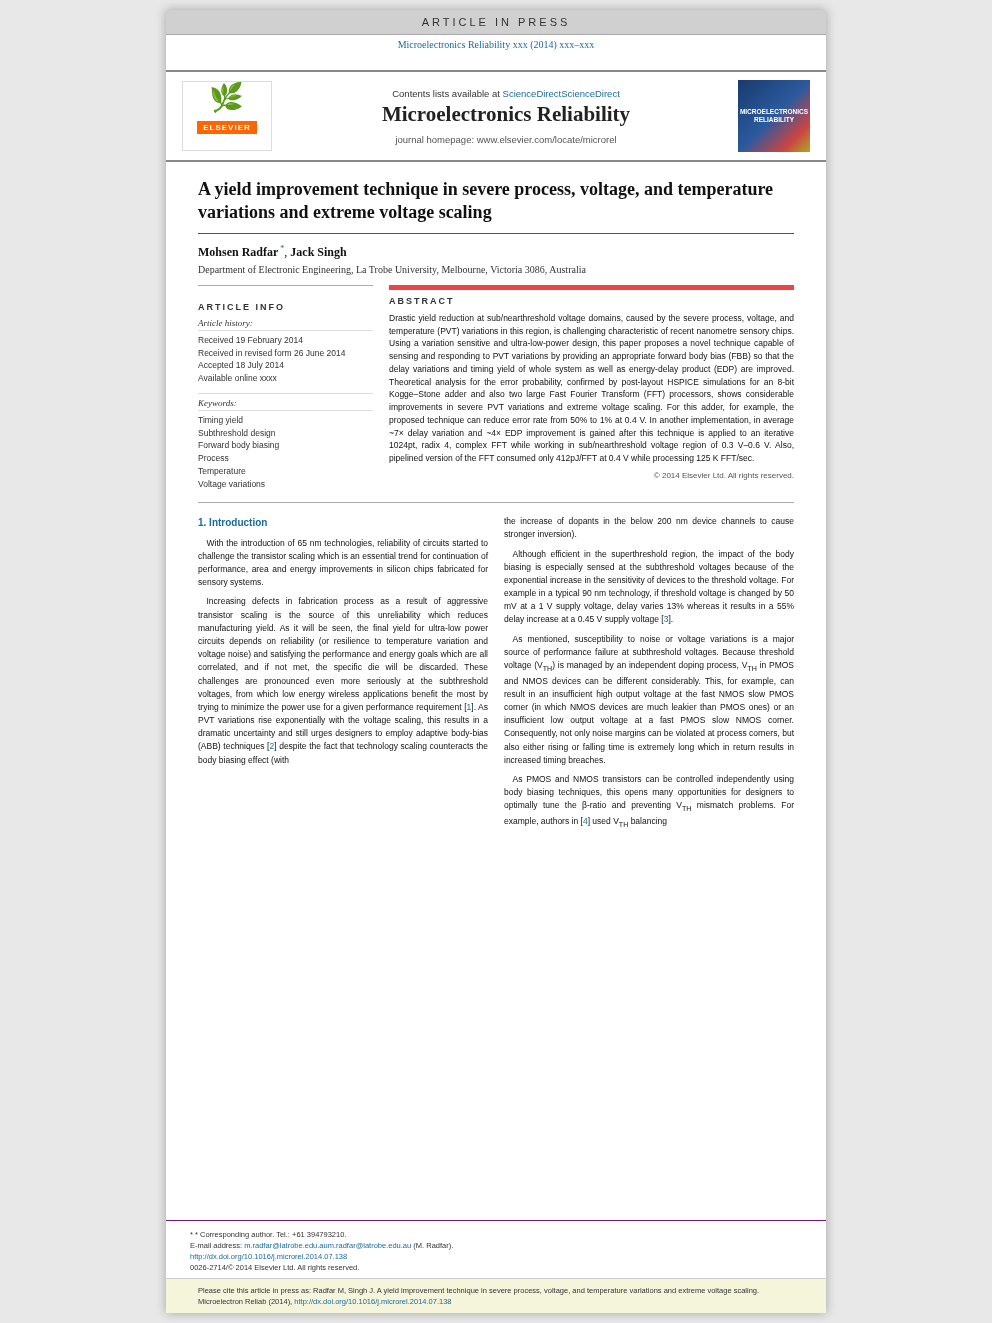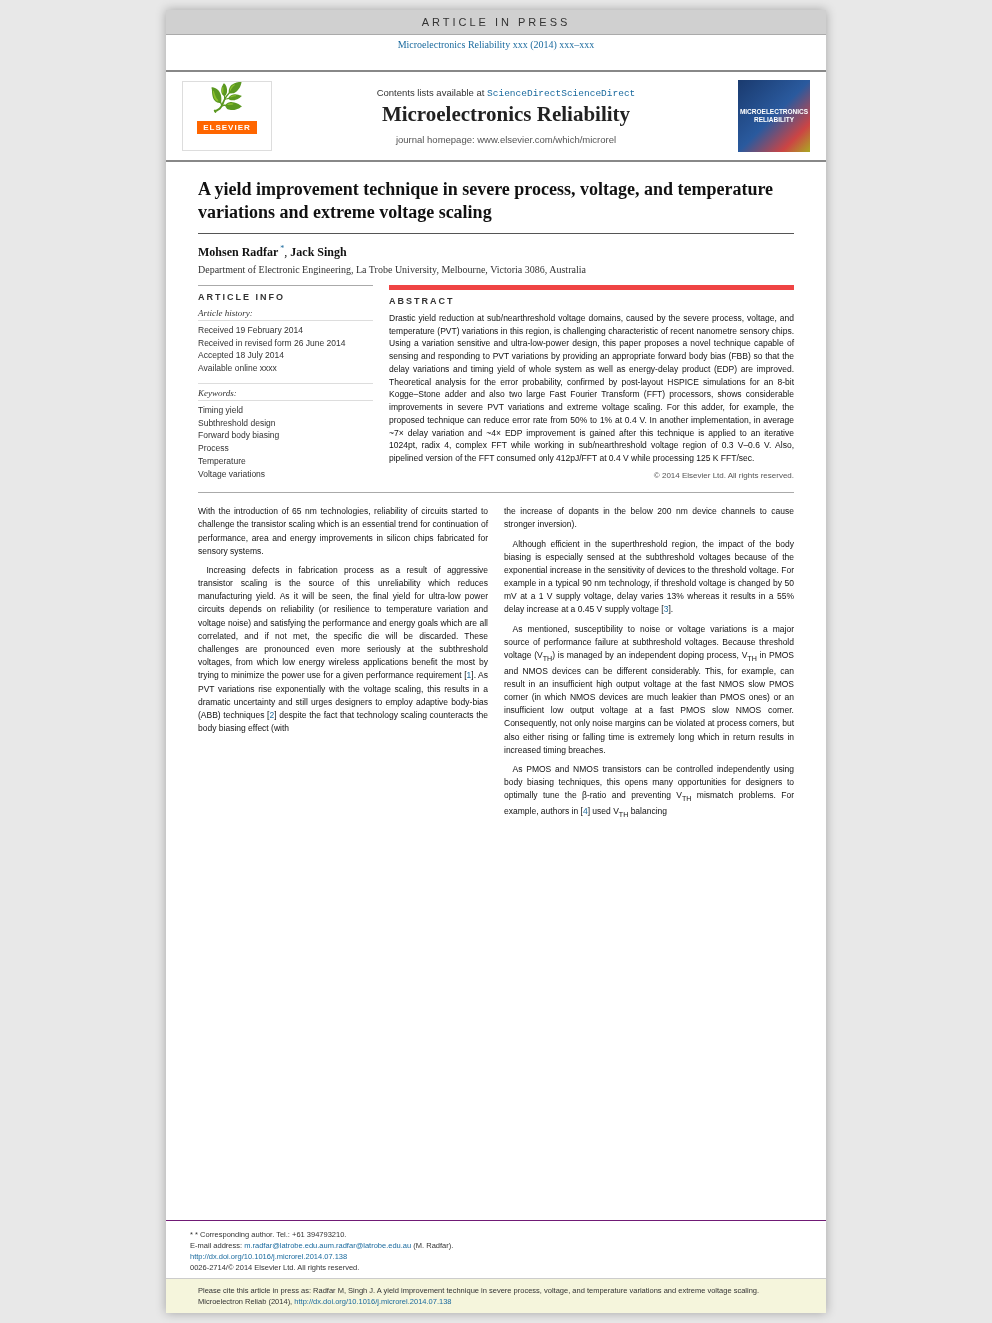--- a/index.html
+++ b/index.html
@@ -54,21 +54,20 @@
       padding: 0 10px;
     }
     .contents-line {
       font-size: 9.5px;
       font-family: Arial, sans-serif;
       color: #333;
       margin-bottom: 3px;
     }
     .sciencedirect-link {
       color: #1a6a9e;
-      font-family: Liberation Mono, monospace;
     }
     .journal-title-header {
       font-size: 21px;
       font-weight: bold;
       color: #222;
       margin-bottom: 7px;
     }
     .journal-homepage {
       font-size: 9.5px;
       font-family: Arial, sans-serif;
@@ -164,21 +163,21 @@
     
     .two-col {
       display: flex;
       gap: 16px;
       margin-bottom: 10px;
     }
     .article-info {
       width: 175px;
       flex-shrink: 0;
       border-top: 1px solid #aaa;
-      padding-top: 6px;
+      padding-top: 16px;
     }
     .abstract-col {
       flex: 1;
       border-top: 5px solid #ef4444;
       padding-top: 6px;
     }
     .section-heading {
       font-size: 9px;
       font-family: Arial, sans-serif;
       letter-spacing: 2px;
@@ -306,21 +305,21 @@
         <div class="elsevier-text">ELSEVIER</div>
       </div>
     </div>
 
     <div class="journal-center">
       <div class="contents-line">
         <span>Contents lists available at</span>
         <span class="sciencedirect-link" style="cursor:pointer;">ScienceDirect</span><span class="sciencedirect-link">ScienceDirect</span>
       </div>
       <div class="journal-title-header">Microelectronics Reliability</div>
-      <div class="journal-homepage">journal homepage: www.elsevier.com/which/microrel</div>
+      <div class="journal-homepage">journal homepage: www.elsevier.com/locate/microrel</div>
     </div>
 
     <div class="reliability-logo">
       <div class="logo-box">
         <span style="font-size:6.5px;line-height:1.3;">MICROELECTRONICS<br>RELIABILITY</span>
       </div>
     </div>
   </div>
 
   <div class="main-content">
@@ -359,20 +358,21 @@
         <div class="copyright-line">© 2014 Elsevier Ltd. All rights reserved.</div>
       </div>
 
     </div>
 
     <hr class="section-divider">
 
     <div class="body-two-col">
 
       <div class="body-col">
+        <div class="section-title">1. Introduction</div>
         <p>With the introduction of 65 nm technologies, reliability of circuits started to challenge the transistor scaling which is an essential trend for continuation of performance, area and energy improvements in silicon chips fabricated for sensory systems.</p>
         <p>Increasing defects in fabrication process as a result of aggressive transistor scaling is the source of this unreliability which reduces manufacturing yield. As it will be seen, the final yield for ultra-low power circuits depends on reliability (or resilience to temperature variation and voltage noise) and satisfying the performance and energy goals which are all correlated, and if not met, the specific die will be discarded. These challenges are pronounced even more seriously at the subthreshold voltages, from which low energy wireless applications benefit the most by trying to minimize the power use for a given performance requirement [<span class="ref-number">1</span>]. As PVT variations rise exponentially with the voltage scaling, this results in a dramatic uncertainty and still urges designers to employ adaptive body-bias (ABB) techniques [<span class="ref-number">2</span>] despite the fact that technology scaling counteracts the body biasing effect (with</p>
       </div>
 
       <div class="body-col">
         <p>the increase of dopants in the below 200 nm device channels to cause stronger inversion).</p>
         <p>Although efficient in the superthreshold region, the impact of the body biasing is especially sensed at the subthreshold voltages because of the exponential increase in the sensitivity of devices to the threshold voltage. For example in a typical 90 nm technology, if threshold voltage is changed by 50 mV at a 1 V supply voltage, delay varies 13% whereas it results in a 55% delay increase at a 0.45 V supply voltage [<span class="ref-number">3</span>].</p>
         <p>As mentioned, susceptibility to noise or voltage variations is a major source of performance failure at subthreshold voltages. Because threshold voltage (V<sub>TH</sub>) is managed by an independent doping process, V<sub>TH</sub> in PMOS and NMOS devices can be different considerably. This, for example, can result in an insufficient high output voltage at the fast NMOS slow PMOS corner (in which NMOS devices are much leakier than PMOS ones) or an insufficient low output voltage at a fast PMOS slow NMOS corner. Consequently, not only noise margins can be violated at process corners, but also either rising or falling time is extremely long which in return results in increased timing breaches.</p>
         <p>As PMOS and NMOS transistors can be controlled independently using body biasing techniques, this opens many opportunities for designers to optimally tune the β-ratio and preventing V<sub>TH</sub> mismatch problems. For example, authors in [<span class="ref-number">4</span>] used V<sub>TH</sub> balancing</p>
       </div>

